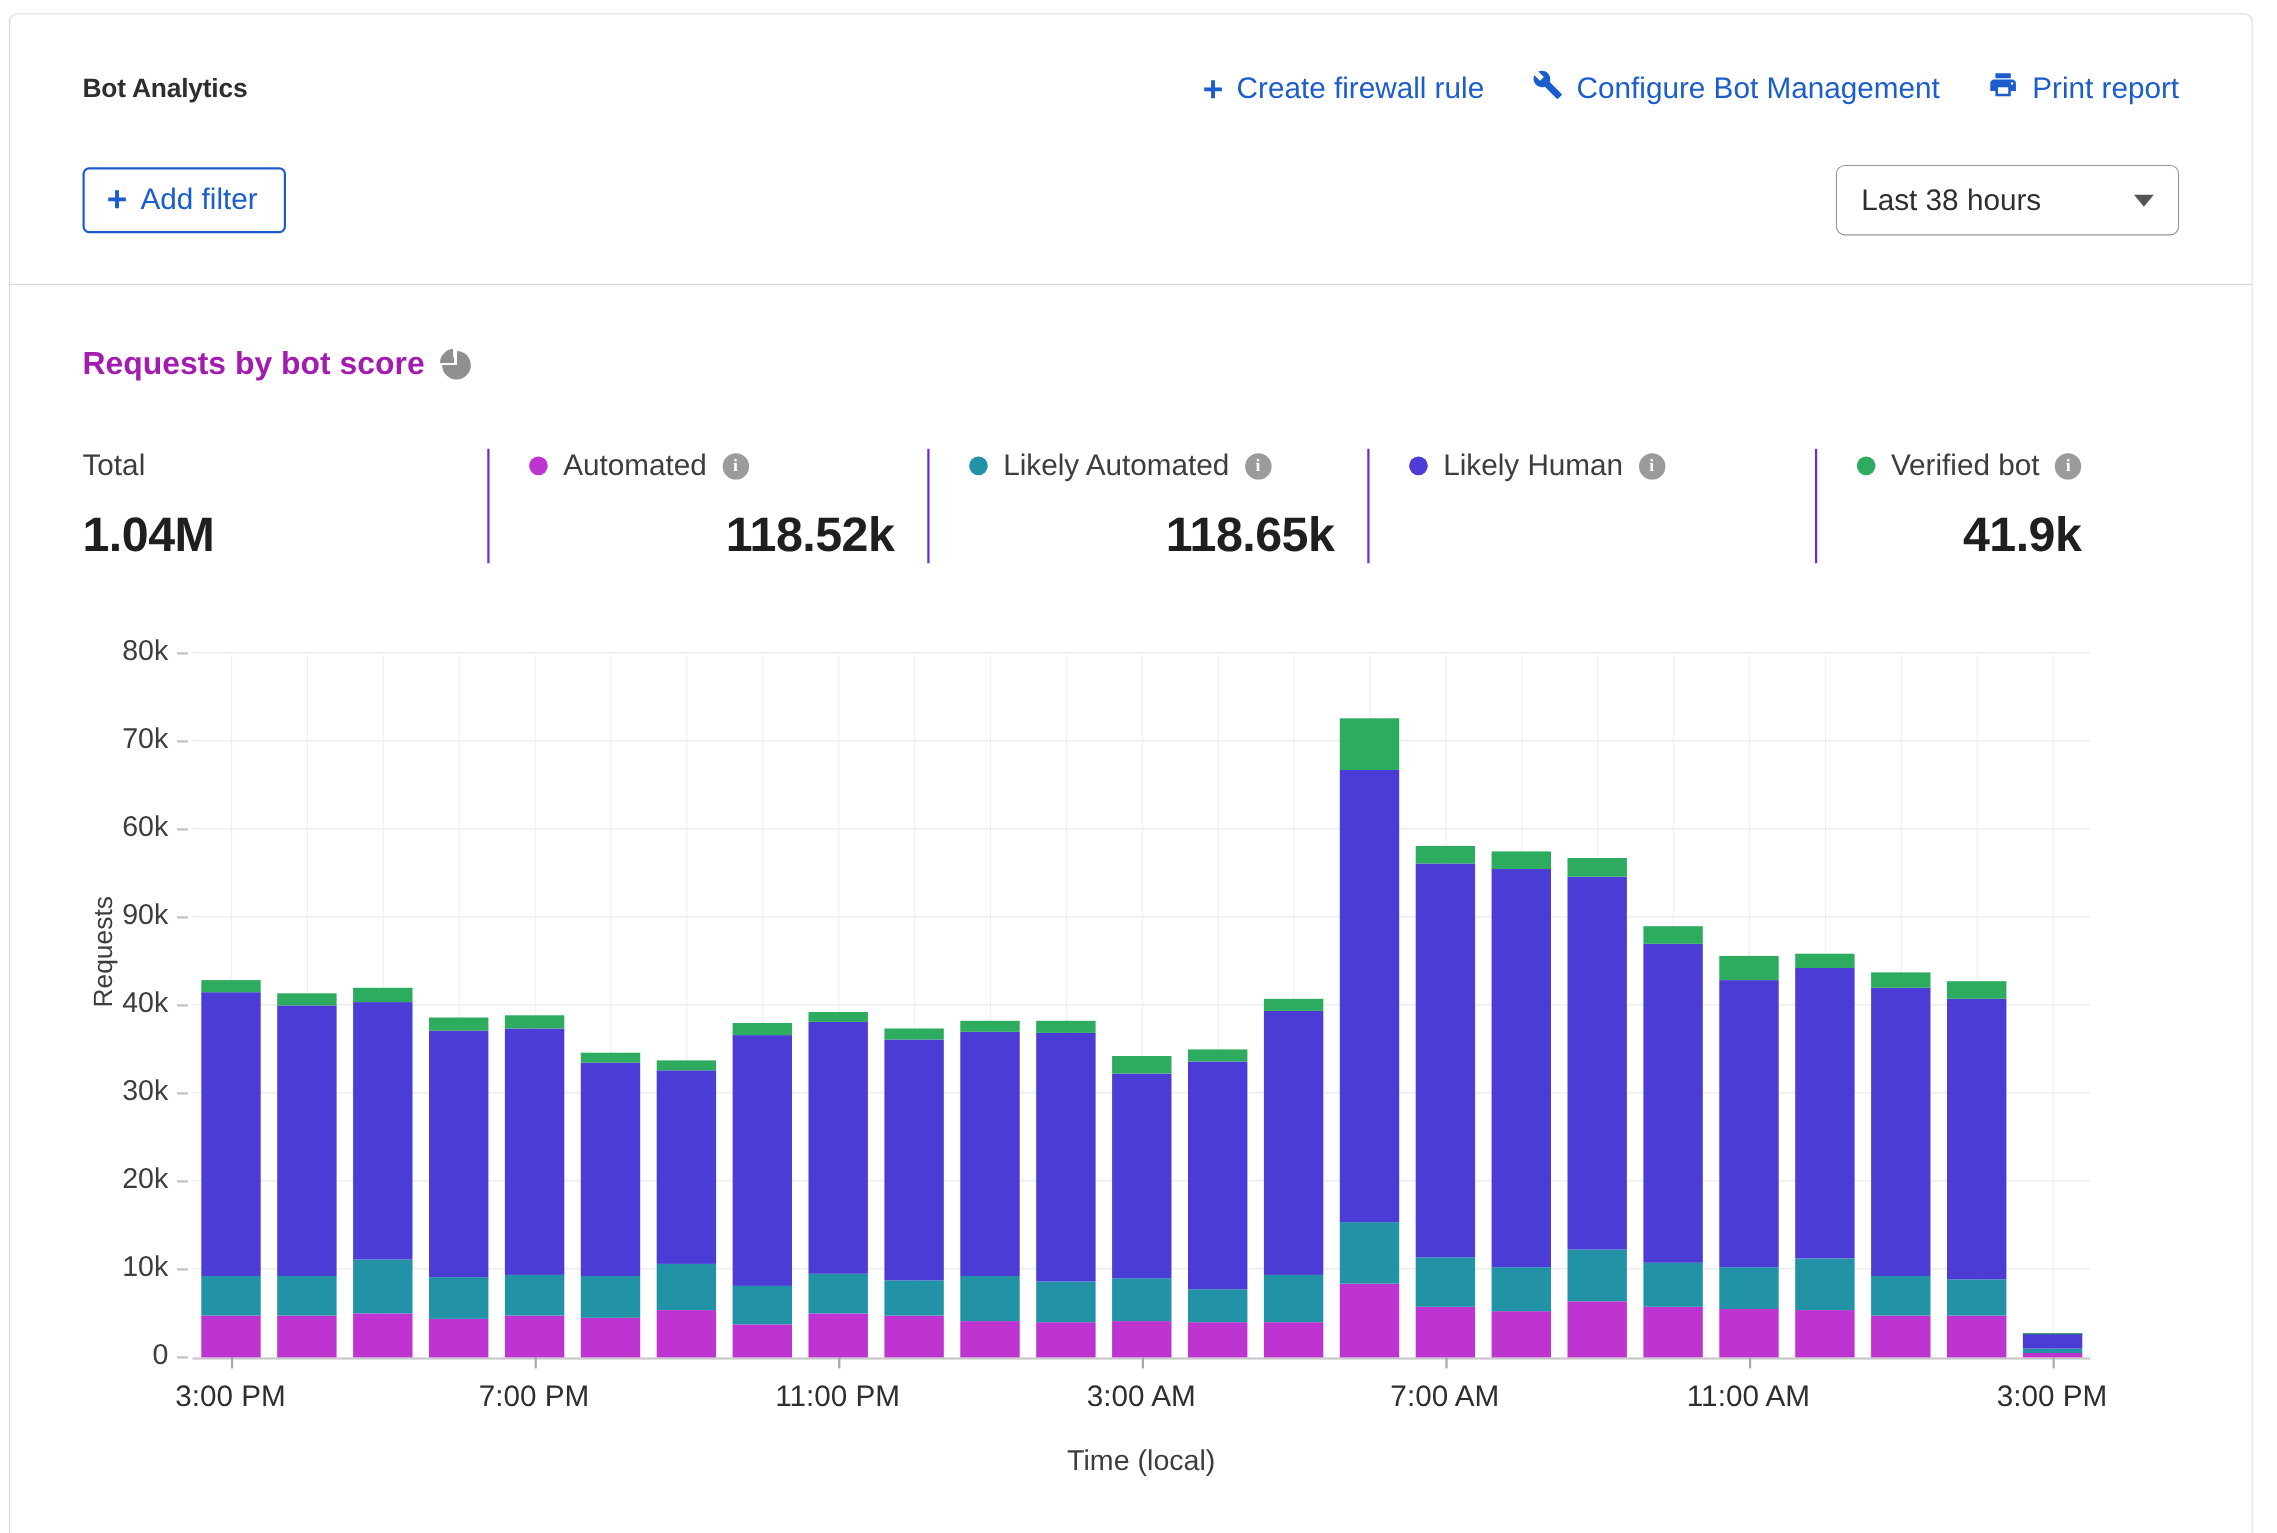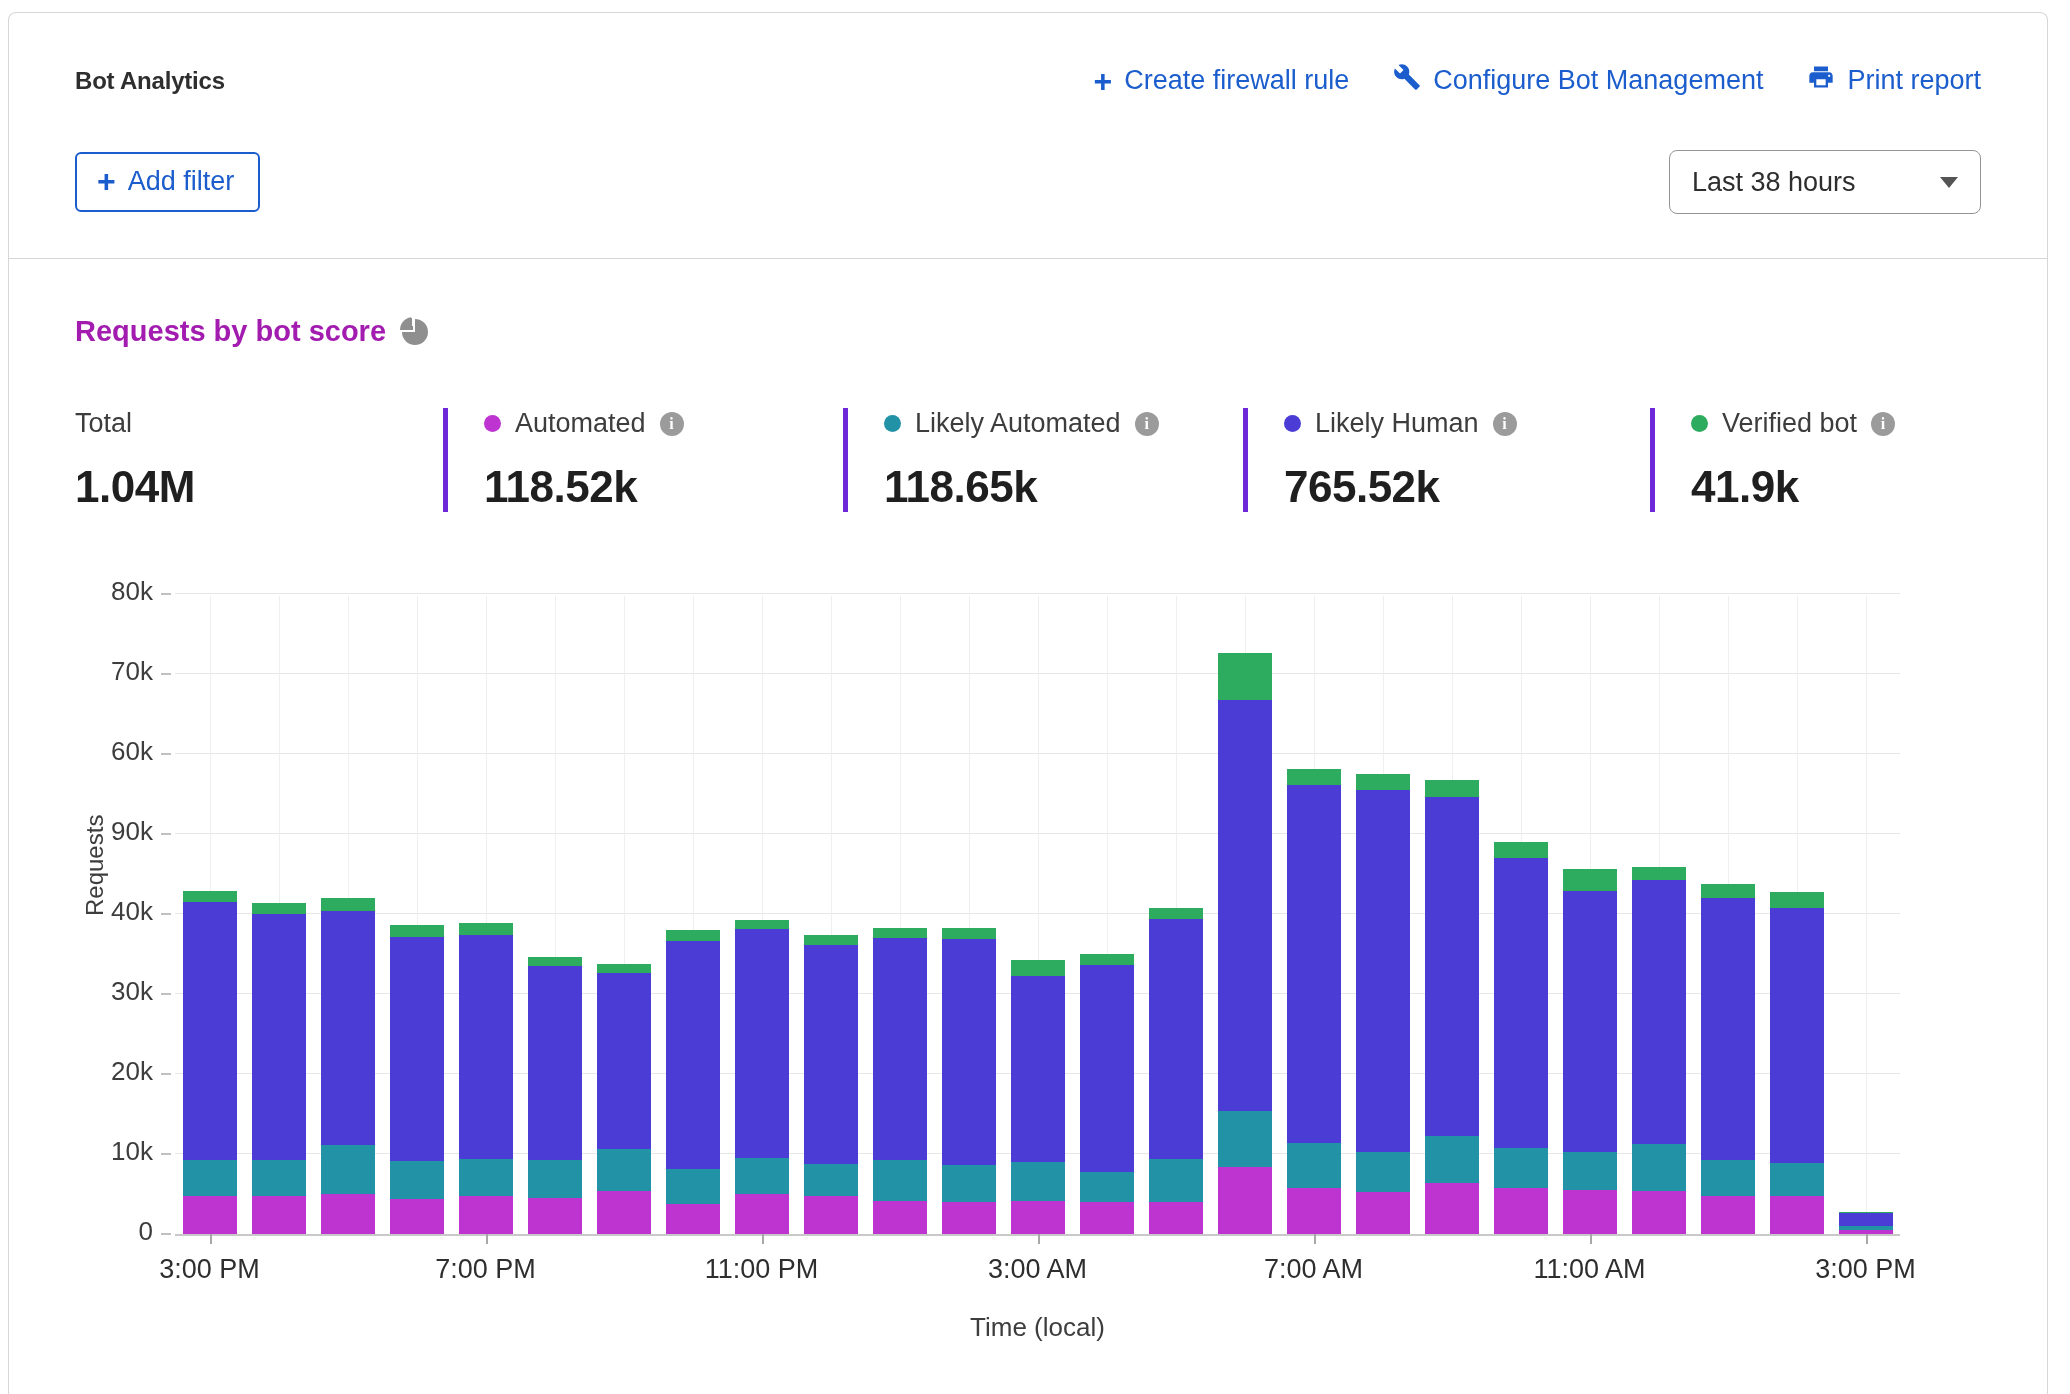--- a/index.html
+++ b/index.html
@@ -33,21 +33,21 @@
   .section-title-row { display: flex; align-items: center; gap: 16px; }
   h2 { font-size: 29px; font-weight: 700; color: #a21caf; }
   .pie-icon { position: relative; width: 26px; height: 26px; border-radius: 50%;
     background: conic-gradient(from -90deg, rgba(0,0,0,0) 0 25%, #8f8f8f 25% 100%); }
   .pie-icon::before { content: ""; position: absolute; left: -2px; top: -2px;
     width: 26px; height: 26px; border-radius: 50%;
     background: conic-gradient(from -90deg, #8f8f8f 0 23%, rgba(0,0,0,0) 23% 100%); }
 
   .stats-row { display: flex; margin-top: 60px; }
   .stat { padding-right: 30px; }
-  .stat + .stat { border-left: 5px solid #6d28d9; padding-left: 36px; }
+  .stat + .stat { border-left: 2px solid #6d28d9; padding-left: 36px; text-align: right; }
   .stat-0 { width: 368px; }
   .stat-1 { width: 400px; }
   .stat-2 { width: 400px; }
   .stat-3 { width: 407px; }
   .stat-label { display: flex; align-items: center; gap: 14px; font-size: 27px; color: #3d3d3d; }
   .dot { width: 17px; height: 17px; border-radius: 50%; flex: 0 0 auto; }
   .info { width: 24px; height: 24px; border-radius: 50%; background: #9b9b9b; color: #fff;
     font-size: 16px; font-weight: 700; display: inline-flex; align-items: center;
     justify-content: center; font-family: "Liberation Serif", serif; cursor: pointer; }
   .stat-value { font-size: 44px; font-weight: 700; color: #1f1f1f; margin-top: 23px;
@@ -138,21 +138,20 @@
           <span class="info">i</span>
         </div>
         <div class="stat-value">118.65k</div>
       </div>
       <div class="stat stat-3">
         <div class="stat-label">
           <span class="dot" style="background: rgb(74, 60, 213);"></span>
           <span>Likely Human</span>
           <span class="info">i</span>
         </div>
-        <div class="stat-value">765.52k</div>
       </div>
       <div class="stat stat-4">
         <div class="stat-label">
           <span class="dot" style="background: rgb(45, 171, 94);"></span>
           <span>Verified bot</span>
           <span class="info">i</span>
         </div>
         <div class="stat-value">41.9k</div>
       </div>
     </div>

